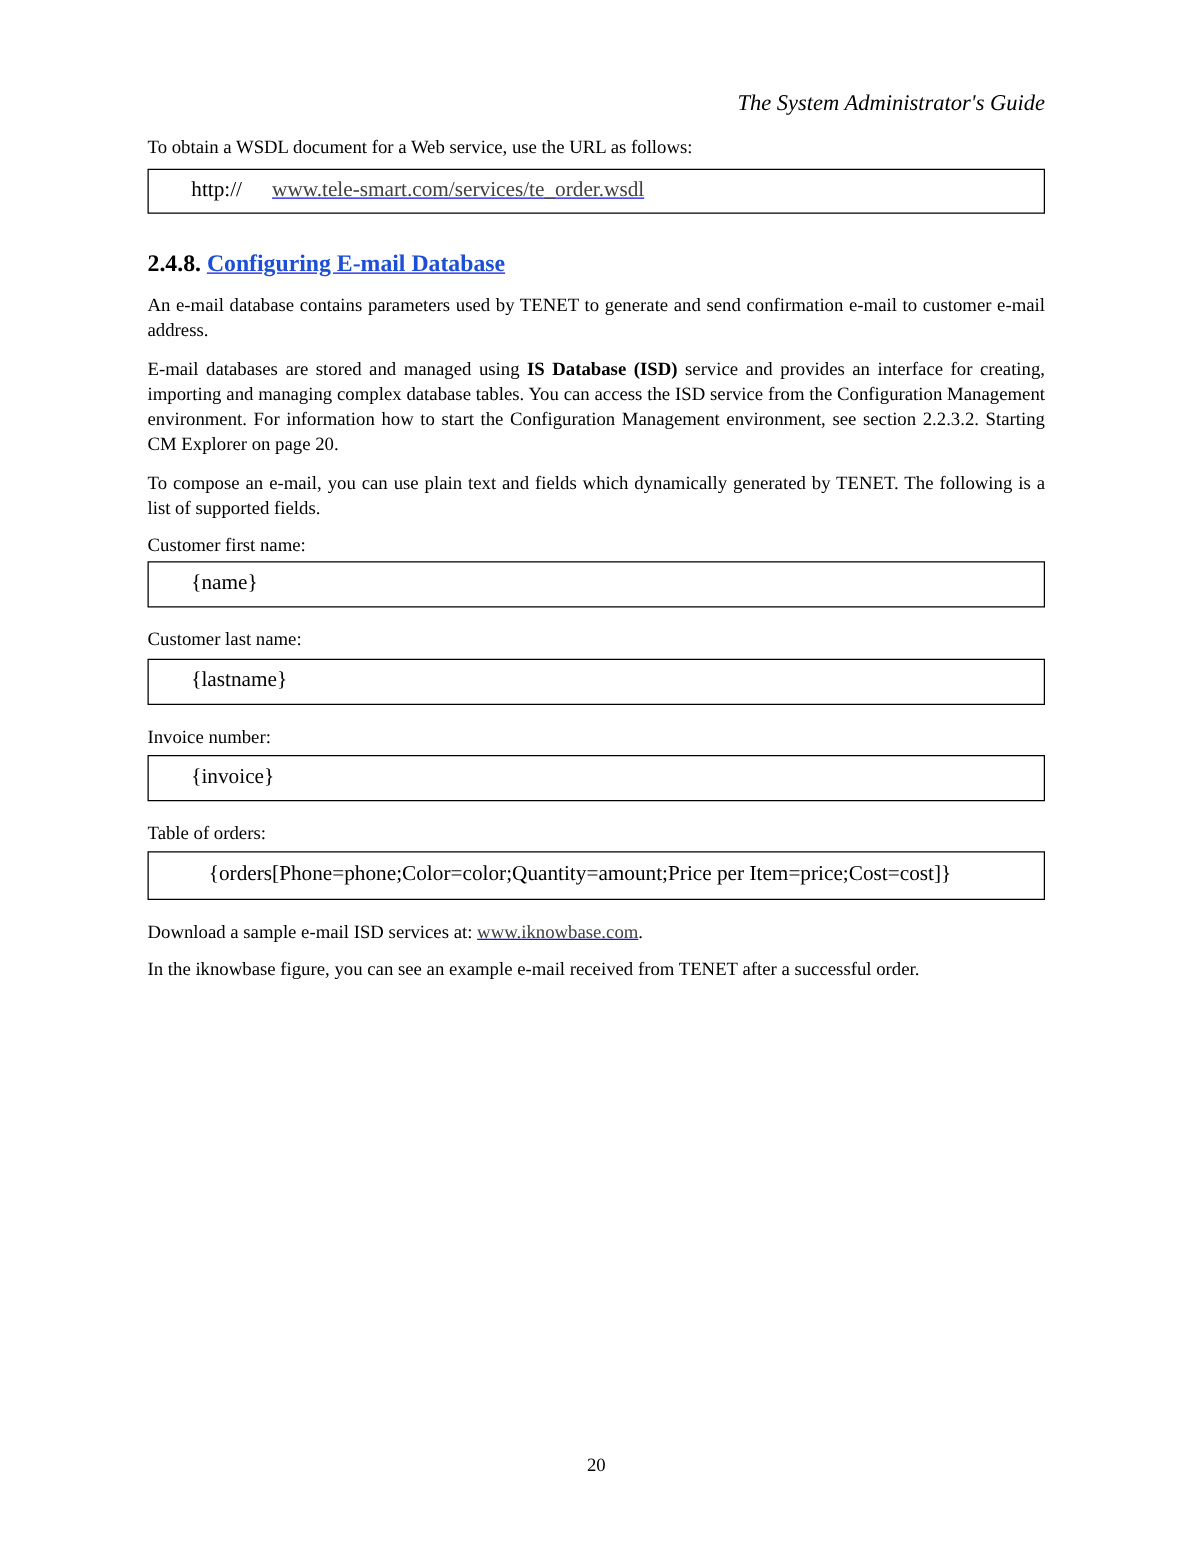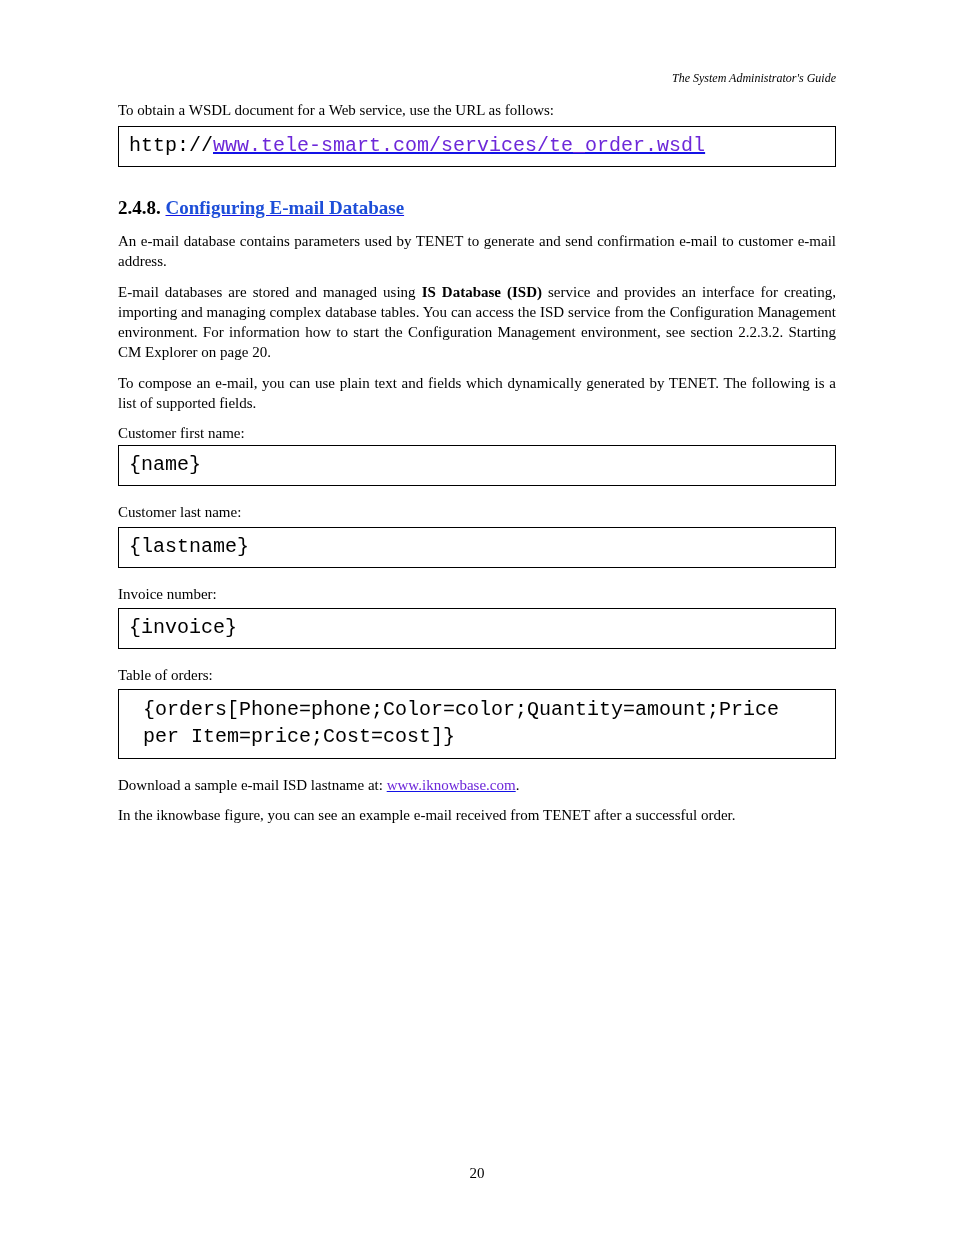--- a/index.html
+++ b/index.html
@@ -17,35 +17,36 @@
   .page {
     width: 954px;
     min-height: 1235px;
     padding: 70px 118px 90px 118px;
     box-sizing: border-box;
     position: relative;
   }
   .right-header {
     text-align: right;
     font-style: italic;
-    font-size: 12px;
+    font-size: 18px;
     margin-bottom: 14px;
   }
   .block-box {
     border: 1.4px solid #000;
     padding: 5px 10px 7px 10px;
     box-sizing: border-box;
     margin-bottom: 16px;
   }
   .code {
-    font-family: Liberation Mono, monospace;
-    font-size: 20px;
+    font-family: Liberation Serif, serif;
+    font-size: 17px;
+    margin-left: 24px;
   }
   a.link {
-    color: #6d28d9;
+    color: #404040;
     text-decoration: underline;
     text-decoration-color: #1312e6;
   }
   h2.section {
     font-size: 19px;
     font-weight: bold;
     margin: 28px 0 6px 0;
   }
   h2.section .secnum {
     font-weight: bold;
@@ -121,19 +122,19 @@
     <span class="code">{invoice}</span>
   </div>
 
   <p class="after-box">Table of orders:</p>
   <div class="block-box" style="padding-top:6px;padding-bottom:8px;padding-left:24px;">
     <span class="code">{orders[Phone=phone;Color=color;Quantity=amount;Price per Item=price;Cost=cost]}</span>
   </div>
 
 
   <p class="body">
-    <span>Download a sample e-mail ISD lastname at: </span><a class="link" href="#">www.iknowbase.com</a><span>.</span>
+    <span>Download a sample e-mail ISD services at: </span><a class="link" href="#">www.iknowbase.com</a><span>.</span>
   </p>
 
   <p class="body">In the iknowbase figure, you can see an example e-mail received from TENET after a successful order.</p>
 
   <div class="pagenum">20</div>
 </div>
 
 </body></html>

